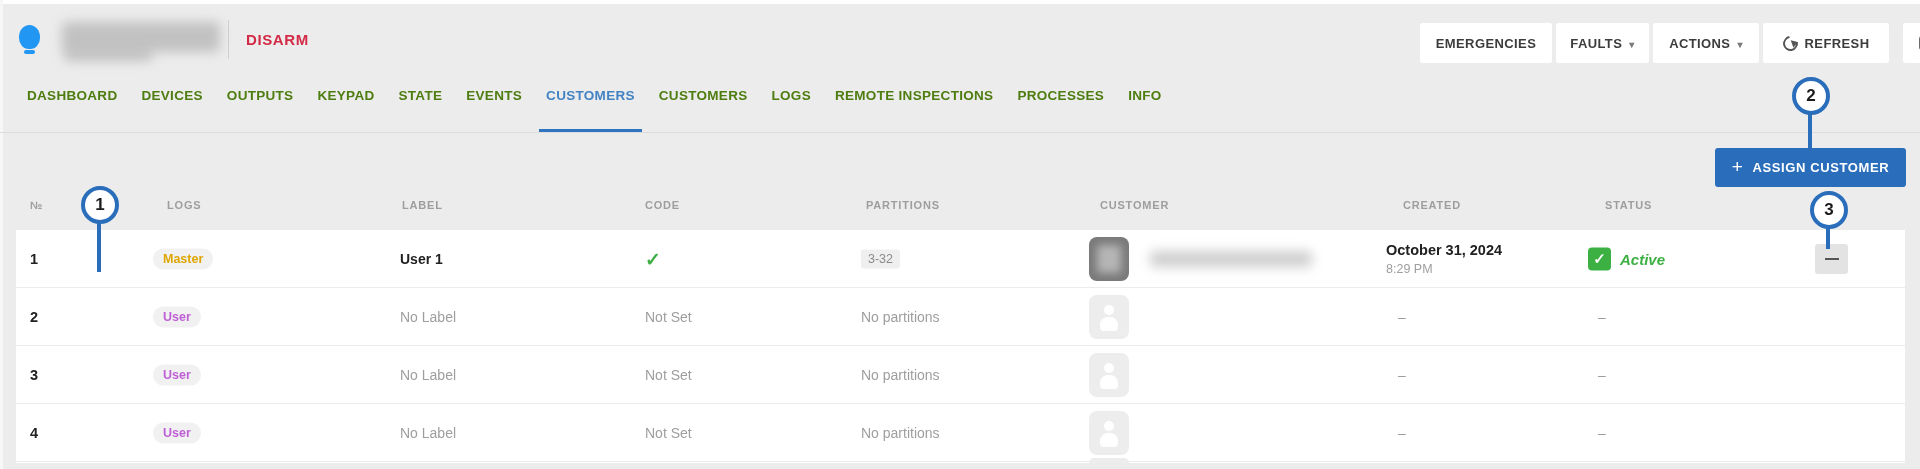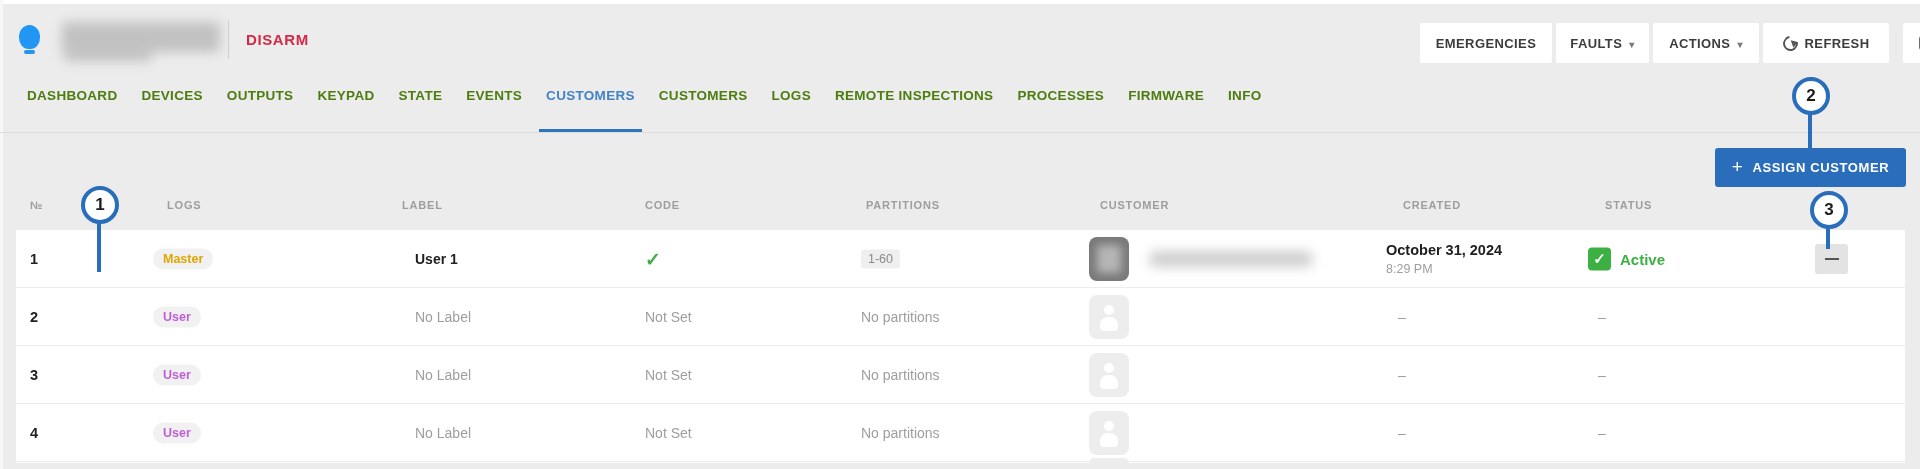--- a/index.html
+++ b/index.html
@@ -65,21 +65,21 @@
   .th-num{left:30px}.th-role{left:167px}.th-label{left:402px}.th-code{left:645px}
   .th-part{left:866px}.th-cust{left:1100px}.th-created{left:1403px}.th-status{left:1605px}
 
   
   .card { left:16px; top:230px; width:1889px; height:233px; background:#ffffff; overflow:hidden; }
   .row { position:relative; width:100%; height:58px; border-bottom:1px solid #ececec; }
   .cell { position:absolute; top:50%; transform:translateY(-50%); font-size:14px; }
   .muted { color:#9e9e9e; }
   .c-num   { left:14px; font-size:14.5px; color:#212121; font-weight:bold; }
   .c-role  { left:137px; }
-  .c-label { left:399px; }
+  .c-label { left:384px; }
   .c-label.bold { font-weight:bold; color:#212121; }
   .c-code  { left:629px; }
   .c-part  { left:845px; }
   .c-cust  { left:1073px; top:7px; transform:none; }
   .c-created { left:1370px; }
   .c-created-dash { left:1382px; }
   .c-status { left:1572px; display:flex; align-items:center; gap:9px; }
   .c-status-dash { left:1582px; }
   .c-action { left:1799px; top:14px; transform:none; }
 
@@ -104,21 +104,21 @@
     background:#fff; border-radius:8px 8px 4px 4px; }
   .cust-blur { position:absolute; left:1134px; top:21px; width:162px; height:16px;
     background:#9f9f9f; opacity:.5; filter:blur(6px); border-radius:4px; }
 
   .created-date { font-size:14.5px; font-weight:bold; color:#212121; line-height:17px; }
   .created-time { font-size:12.5px; color:#9e9e9e; line-height:15px; margin-top:3px; }
 
   .status-box { width:23px; height:23px; background:#3cb043; border-radius:4px;
     display:flex; align-items:center; justify-content:center;
     color:#fff; font-size:15px; font-weight:bold; }
-  .status-text { color:#3cb043; font-size:15px; font-weight:bold; }
+  .status-text { color:#3cb043; font-size:15px; font-weight:bold;font-style:italic; }
 
   .minus-btn { width:33px; height:30px; background:#e3e3e3; border-radius:3px;
     display:flex; align-items:center; justify-content:center; cursor:pointer; }
   .minus-ic { width:14px; height:2px; background:#555; }
 
   .row5-sliver { position:absolute; left:1073px; bottom:0; width:40px; height:5px;
     background:#ededed; border-radius:8px 8px 0 0; }
 
   
   .ann-circle { width:38px; height:38px; border-radius:50%; background:#ffffff;
@@ -171,21 +171,20 @@
   <div class="tab">DEVICES</div>
   <div class="tab">OUTPUTS</div>
   <div class="tab">KEYPAD</div>
   <div class="tab">STATE</div>
   <div class="tab">EVENTS</div>
   <div class="tab active">CUSTOMERS</div>
   <div class="tab">CUSTOMERS</div>
   <div class="tab">LOGS</div>
   <div class="tab">REMOTE INSPECTIONS</div>
   <div class="tab">PROCESSES</div>
-  <div class="tab">FIRMWARE</div>
   <div class="tab">INFO</div>
 </div>
 
 <div class="abs assign-btn">
   <span class="plus">+</span>
   <span>ASSIGN CUSTOMER</span>
 </div>
 
 <div class="abs th th-num">№</div>
 <div class="abs th th-role">LOGS</div>
@@ -201,21 +200,21 @@
   <div class="row">
     <div class="cell c-num">1</div>
     <div class="cell c-role">
       <span class="badge master">Master</span>
     </div>
     <div class="cell c-label bold">User 1</div>
     <div class="cell c-code">
       <span class="check">✓</span>
     </div>
     <div class="cell c-part">
-      <span class="pill">1-60</span>
+      <span class="pill">3-32</span>
     </div>
     <div class="cell c-cust">
       <div class="avatar dark-av">
           <div class="inner"></div>
         </div>
     </div>
     <div class="cust-blur"></div>
     <div class="cell c-created">
       <div class="created-date">October 31, 2024</div>
       <div class="created-time">8:29 PM</div>

